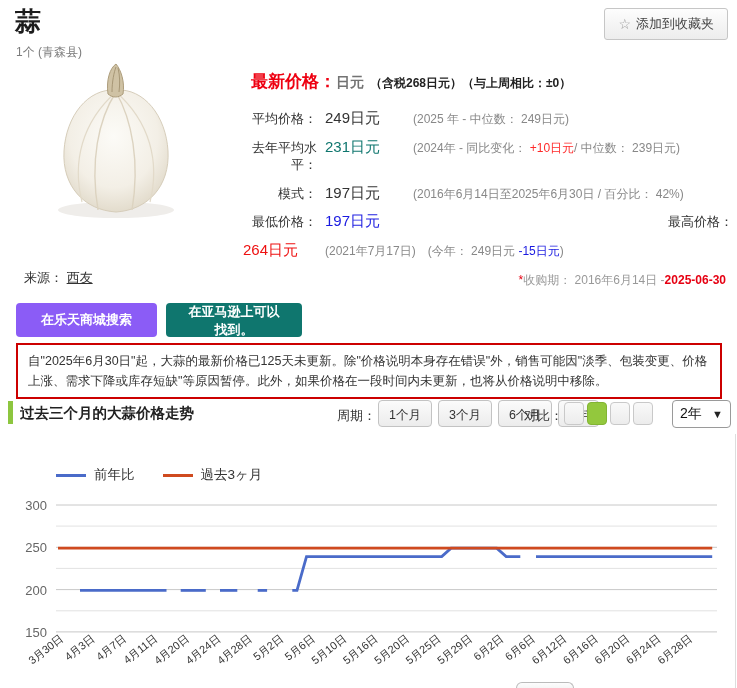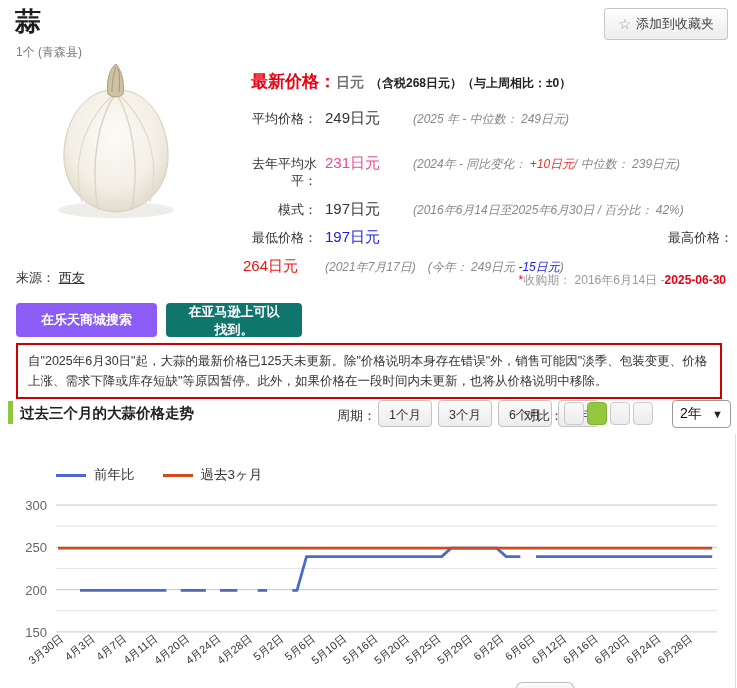--- a/index.html
+++ b/index.html
@@ -31,24 +31,24 @@
   .latest-unit  { color:#737373; font-weight:bold; font-size:14px; margin-right:6px; }
   .latest-note  { color:#222; font-weight:bold; font-size:12px; }
 
   .price-rows {
     left:243px; top:108px; width:490px;
     display:grid; grid-template-columns:74px 80px auto;
     column-gap:8px; row-gap:9px; align-items:baseline;
   }
   .p-label { text-align:right; font-size:13px; color:#333; line-height:1.35; }
   .p-value { font-size:15px; line-height:1.3; }
-  .p-note  { font-size:12px; color:#888; line-height:1.3; white-space:nowrap;font-style:italic; }
-
-  
-  .source-row { left:16px; top:269px; font-size:13px; color:#333;text-align:center; }
+  .p-note  { font-size:12px; color:#888; line-height:1.3; white-space:nowrap; }
+
+  
+  .source-row { left:24px; top:269px; font-size:13px; color:#333;text-align:center; }
   .source-link { color:#333; text-decoration:underline; cursor:pointer; }
   .purchase { right:11px; top:272px; font-size:12px; color:#999; }
   .purchase .ast { color:#e60012; }
   .purchase .end { color:#e60012; font-weight:bold; }
 
   
   .shop-btn {
     top:303px; height:34px; border:none; border-radius:4px; color:#fff;
     font-weight:bold; font-size:13px; cursor:pointer; padding:0 20px;
     font-family:inherit;
@@ -139,21 +139,21 @@
   <span class="latest-unit">日元</span>
   <span class="latest-note">（含税268日元）</span>
   <span class="latest-note">（与上周相比：±0）</span>
 </div>
 
 <div class="abs price-rows">
     <div class="p-label">平均价格：</div>
     <div class="p-value" style="color: rgb(51, 51, 51);">249日元</div>
     <div class="p-note"><span style="color: rgb(136, 136, 136);">(2025 年 - 中位数： 249日元)</span></div>
     <div class="p-label">去年平均水平：</div>
-    <div class="p-value" style="color: #ec4899; margin-top: 16px;">231日元</div>
+    <div class="p-value" style="color: #0f766e;">231日元</div>
     <div class="p-note"><span style="color: rgb(136, 136, 136);">(2024年 - 同比变化： </span><span style="color: rgb(255, 42, 42);">+10日元</span><span style="color: rgb(136, 136, 136);">/ 中位数： 239日元)</span></div>
     <div class="p-label">模式：</div>
     <div class="p-value" style="color: rgb(51, 51, 51);">197日元</div>
     <div class="p-note"><span style="color: rgb(136, 136, 136);">(2016年6月14日至2025年6月30日 / 百分比： 42%)</span></div>
     <div class="p-label">最低价格：</div>
     <div class="p-value" style="color: rgb(26, 26, 224);">197日元</div>
     <div class="p-label">最高价格：</div>
     <div class="p-value" style="color: rgb(238, 17, 17);">264日元</div>
     <div class="p-note"><span style="color: rgb(136, 136, 136);">(2021年7月17日)　(今年： 249日元 </span><span style="color: rgb(26, 26, 224);">-15日元</span><span style="color: rgb(136, 136, 136);">)</span></div>
   </div>

